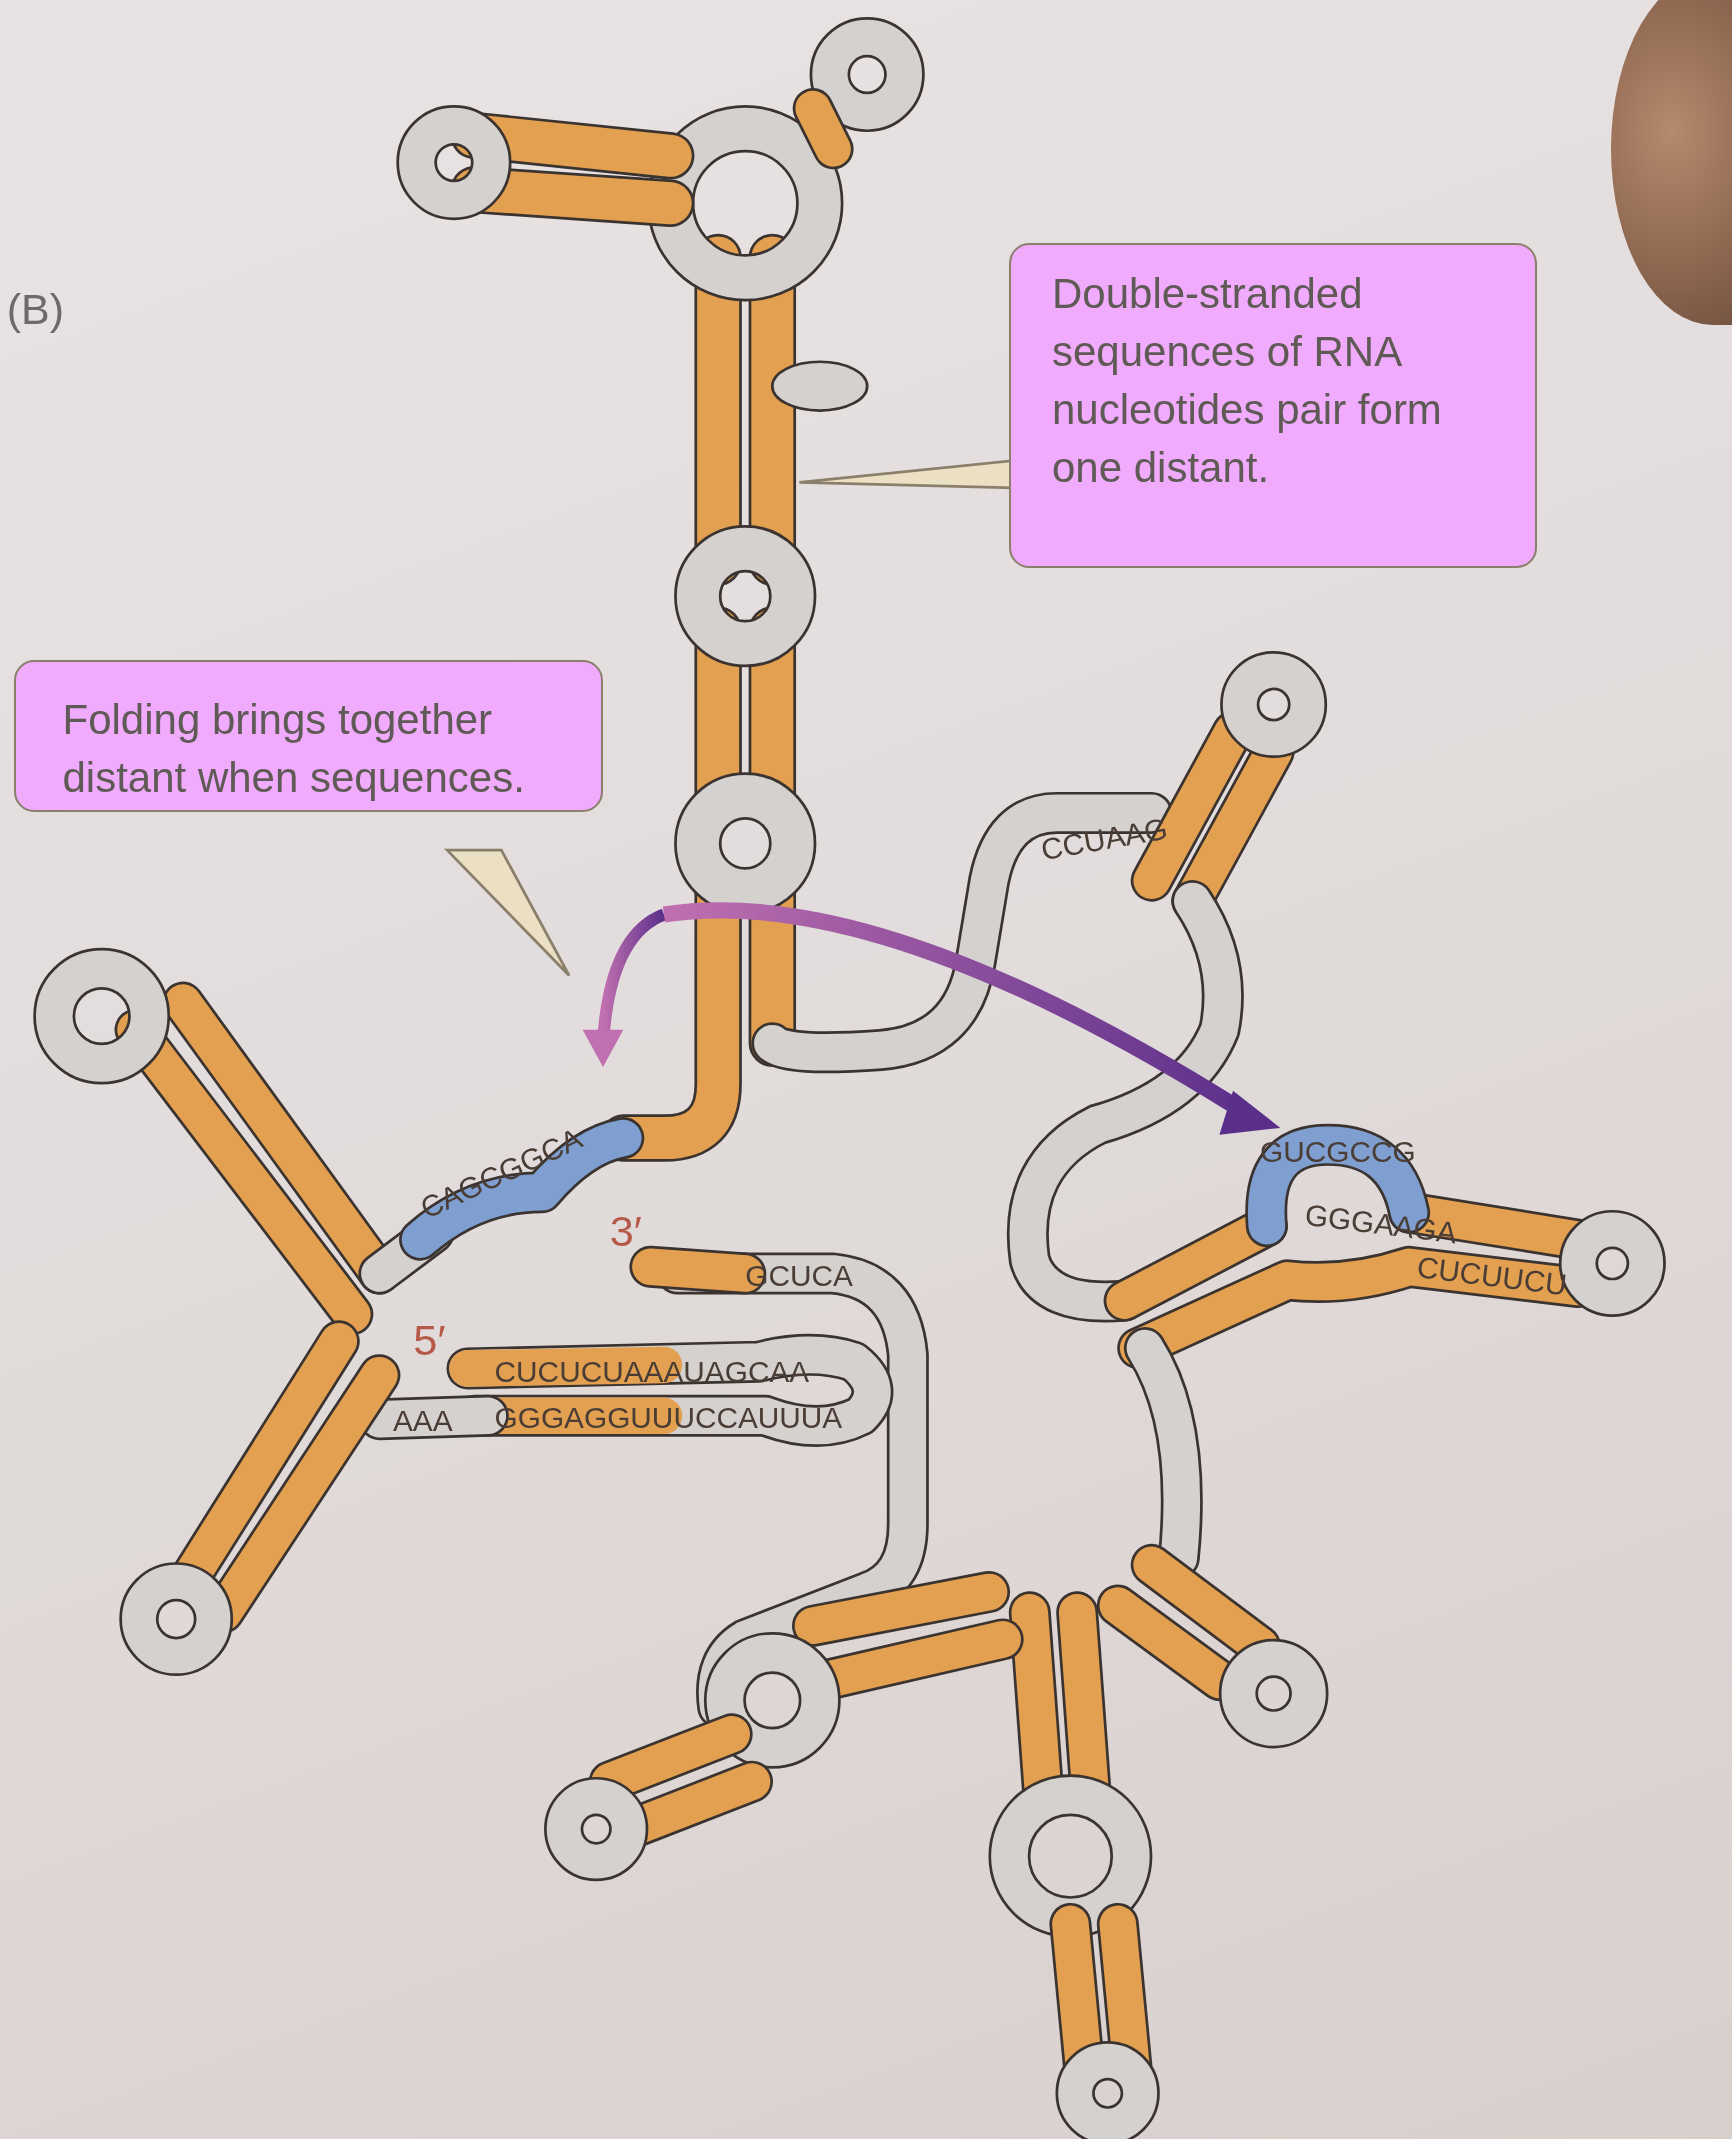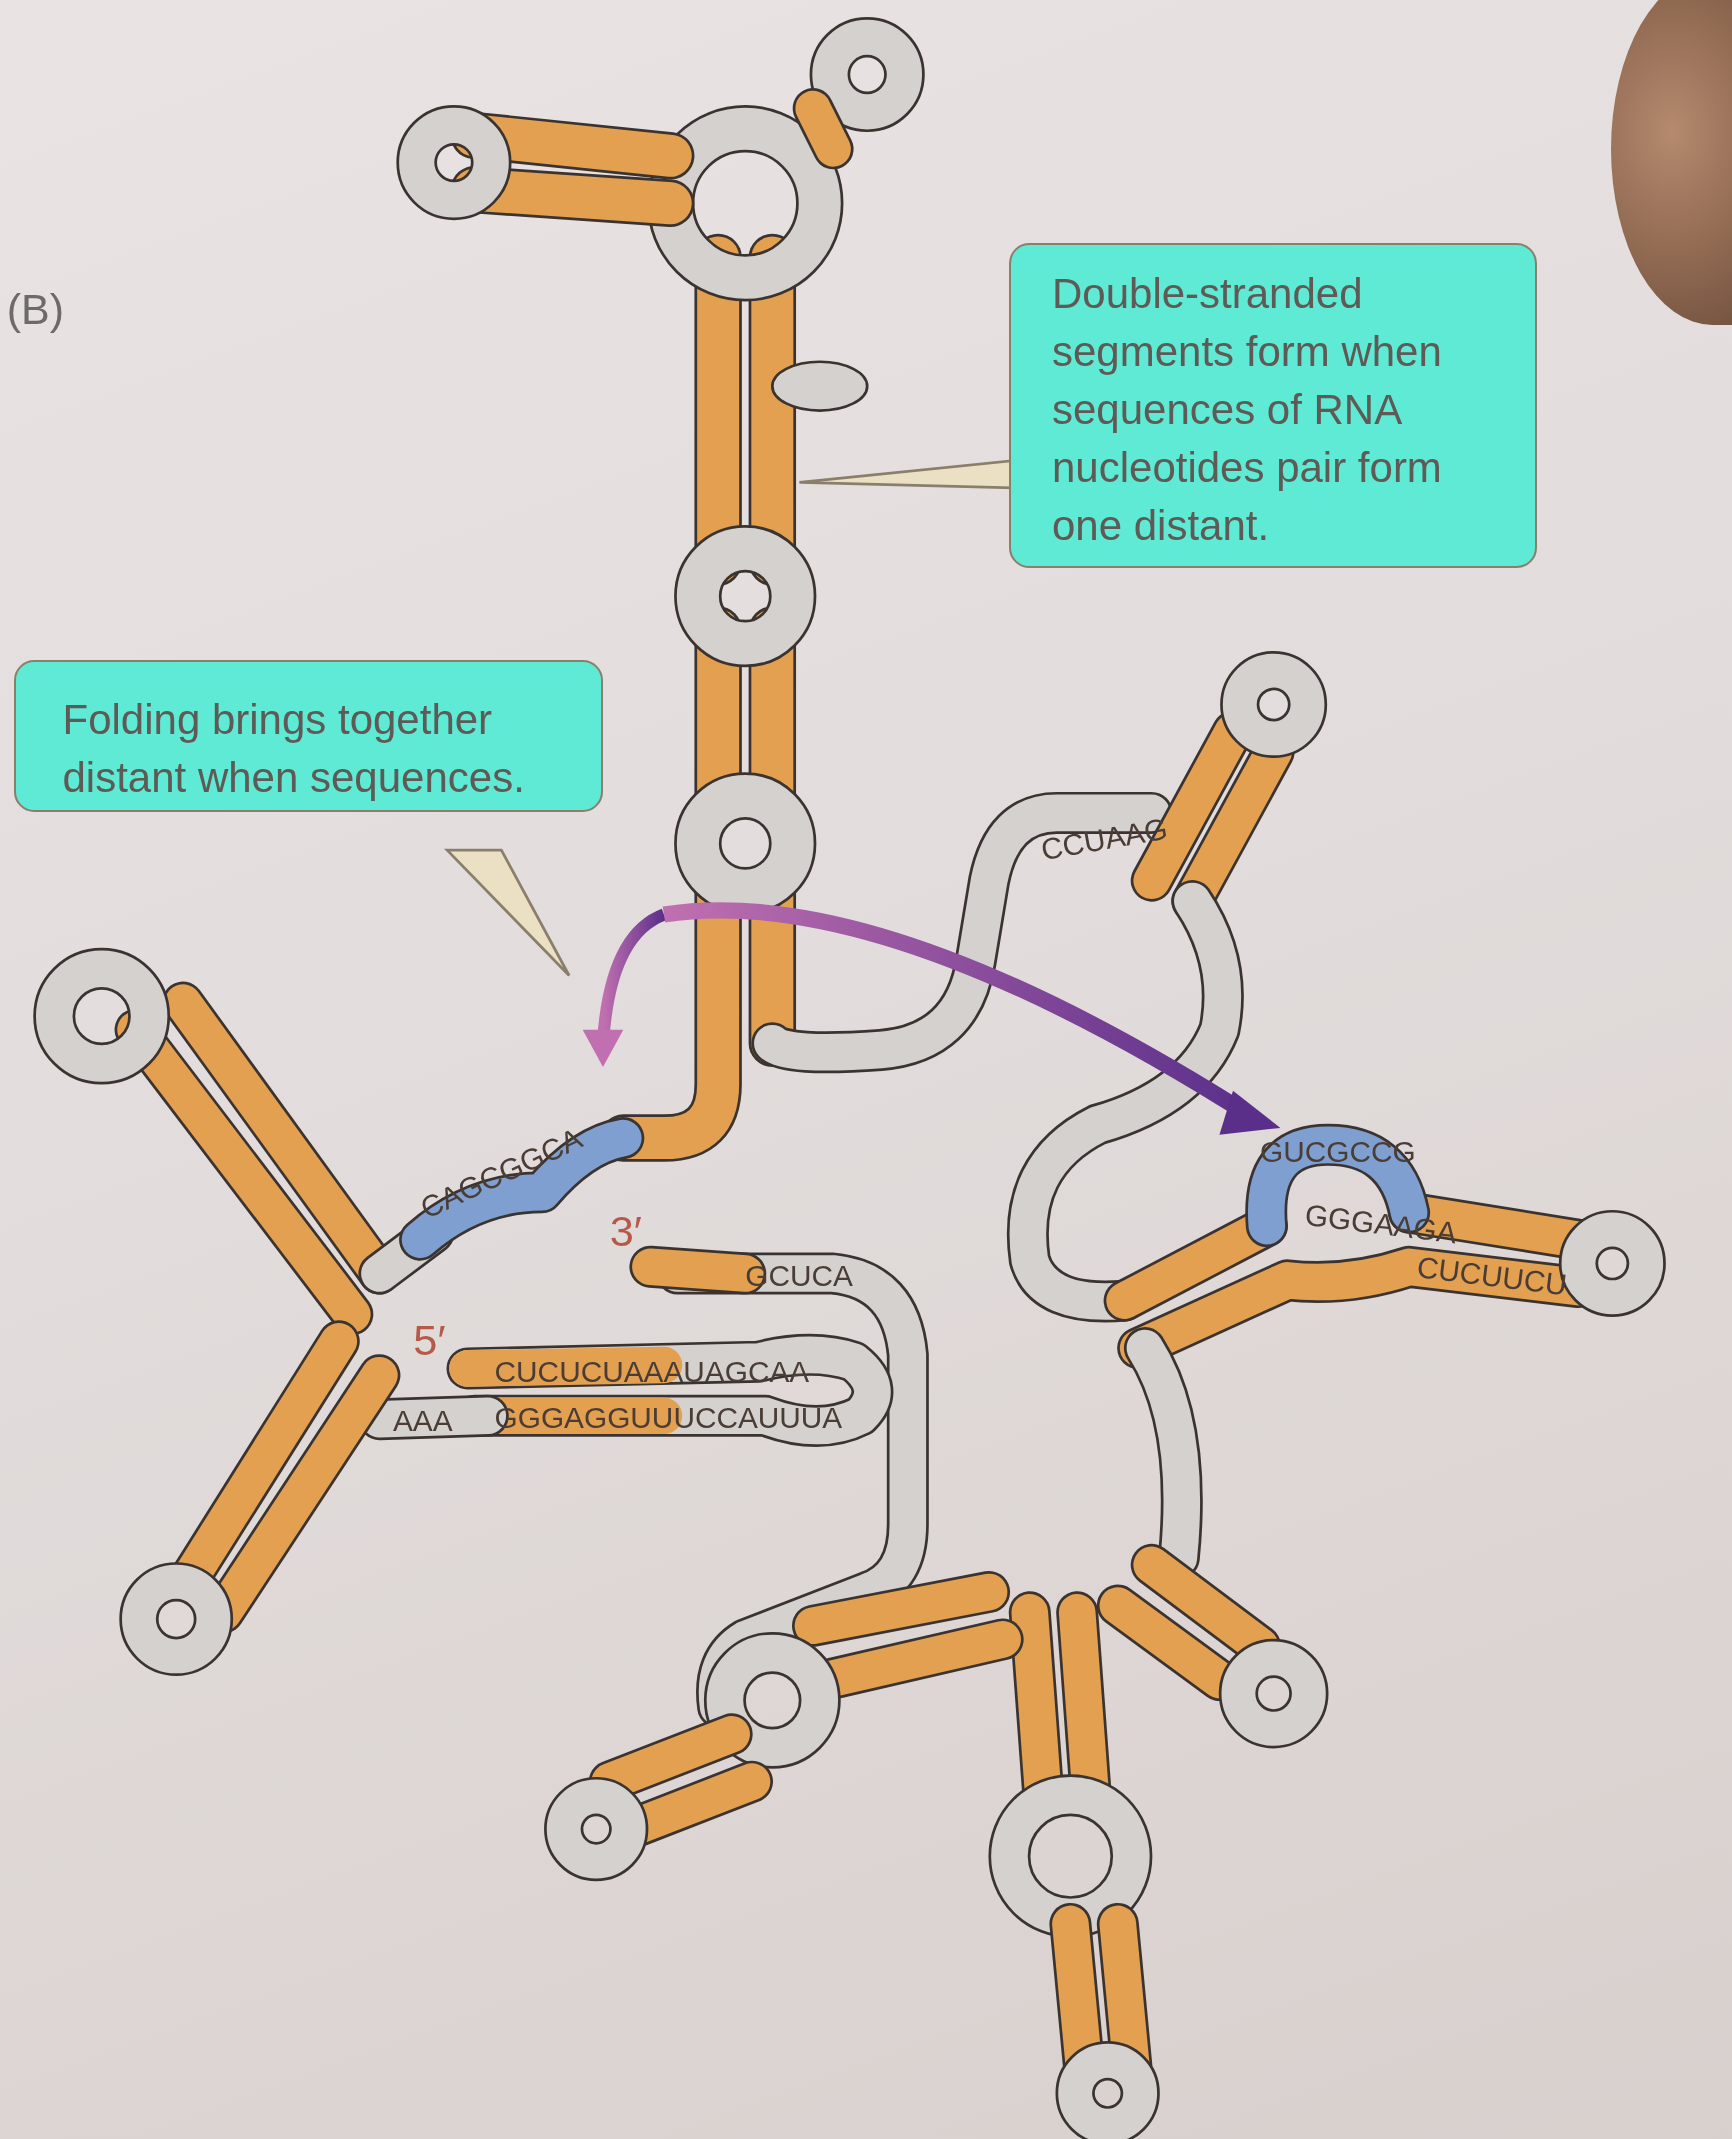--- a/index.html
+++ b/index.html
@@ -8,21 +8,21 @@
     background: linear-gradient(160deg, #e9e3e4 0%, #e2dcdc 45%, #d8d0cd 100%);
     font-family: "Liberation Sans", sans-serif;
     position:relative;
   }
   .panel-label {
     position:absolute; left:6.8px; top:285px;
     font-size:43px; color:#6f6a6a;
   }
   .callout {
     position:absolute;
-    background:#5eead4;
+    background:#f0abfc;
     border:2.7px solid #8a7f6a;
     border-radius:20.3px;
     color:#5f5a55;
     box-sizing:border-box;
   }
   .callout .line { display:block; font-size:42px; line-height:58px; white-space:nowrap; }
   #callout-ds { left:1009px; top:243px; width:528px; height:325px; padding:20.3px 0 0 41px; }
   #callout-fold { left:13.5px; top:660px; width:589px; height:152px; padding:28.5px 0 0 47px; }
   svg.diagram { position:absolute; left:0; top:0; }
   .nt { font-family:"Liberation Sans", sans-serif; font-size:44px; fill:#4a3d35; }
@@ -210,21 +210,20 @@
     <text class="nt" x="630" y="1800" transform="rotate(-25 630 1800)">CAGCGGCA</text>
     <text class="nt" x="1540" y="1270" transform="rotate(-10 1540 1270)">CCUAAG</text>
   </g>
 
   <text class="end" x="610" y="2000">5′</text>
   <text class="end" x="900" y="1840">3′</text>
 </svg>
 
 <div class="callout" id="callout-ds">
   <span class="line">Double-stranded</span>
-  <span class="line">segments form when</span>
   <span class="line">sequences of RNA</span>
   <span class="line">nucleotides pair form</span>
   <span class="line">one distant.</span>
 </div>
 
 <div class="callout" id="callout-fold">
   <span class="line">Folding brings together</span>
   <span class="line">distant when sequences.</span>
 </div>
 

